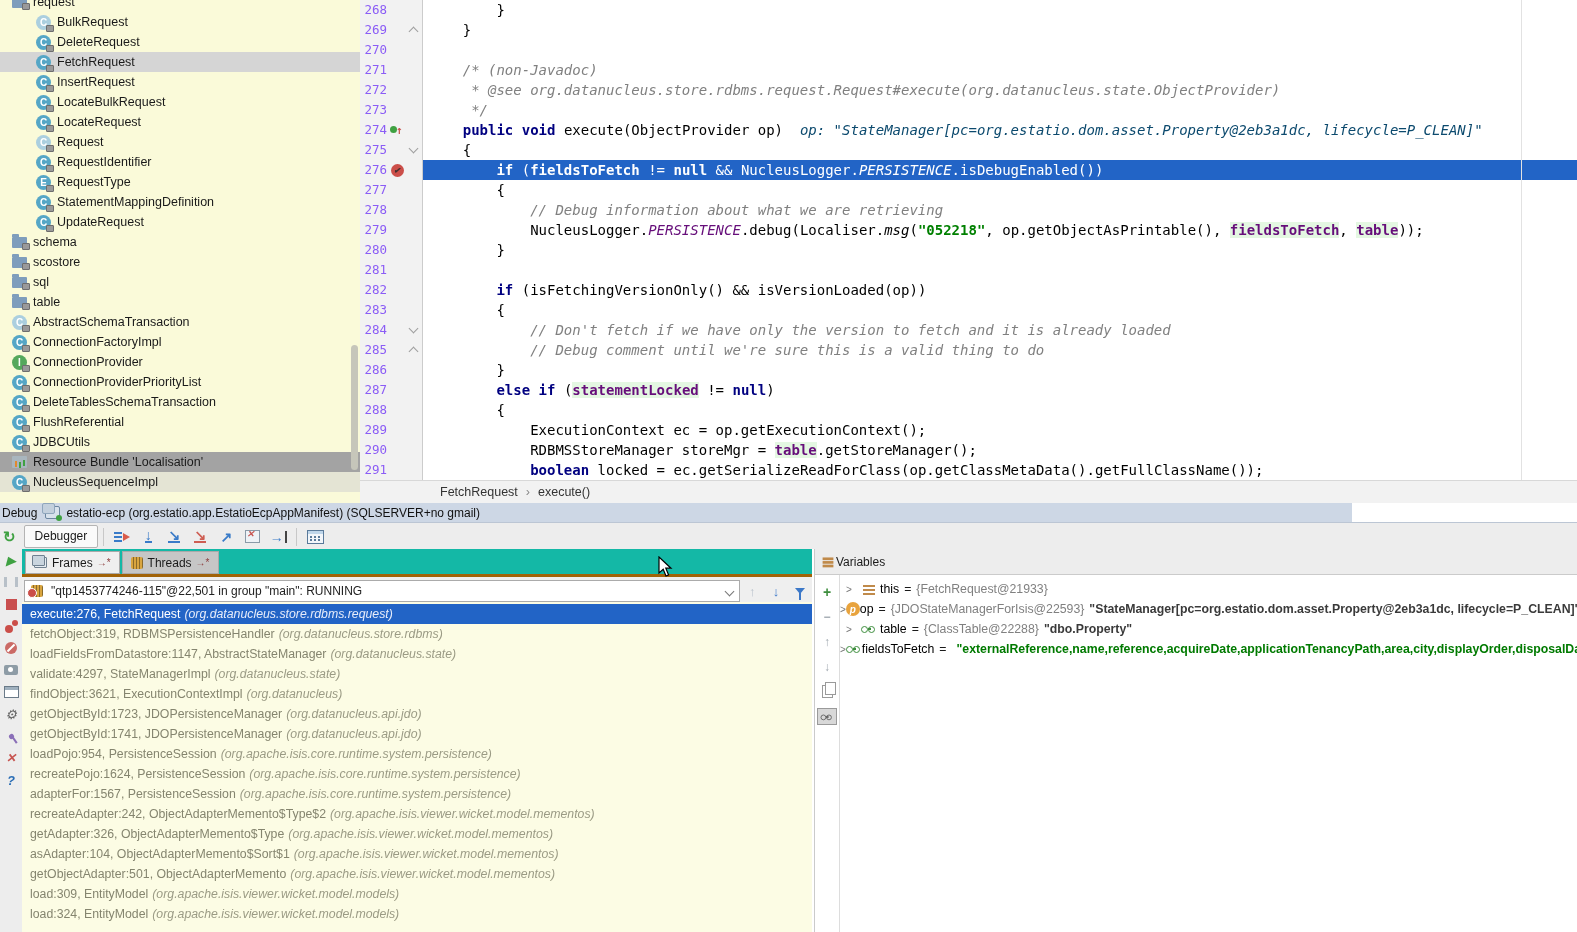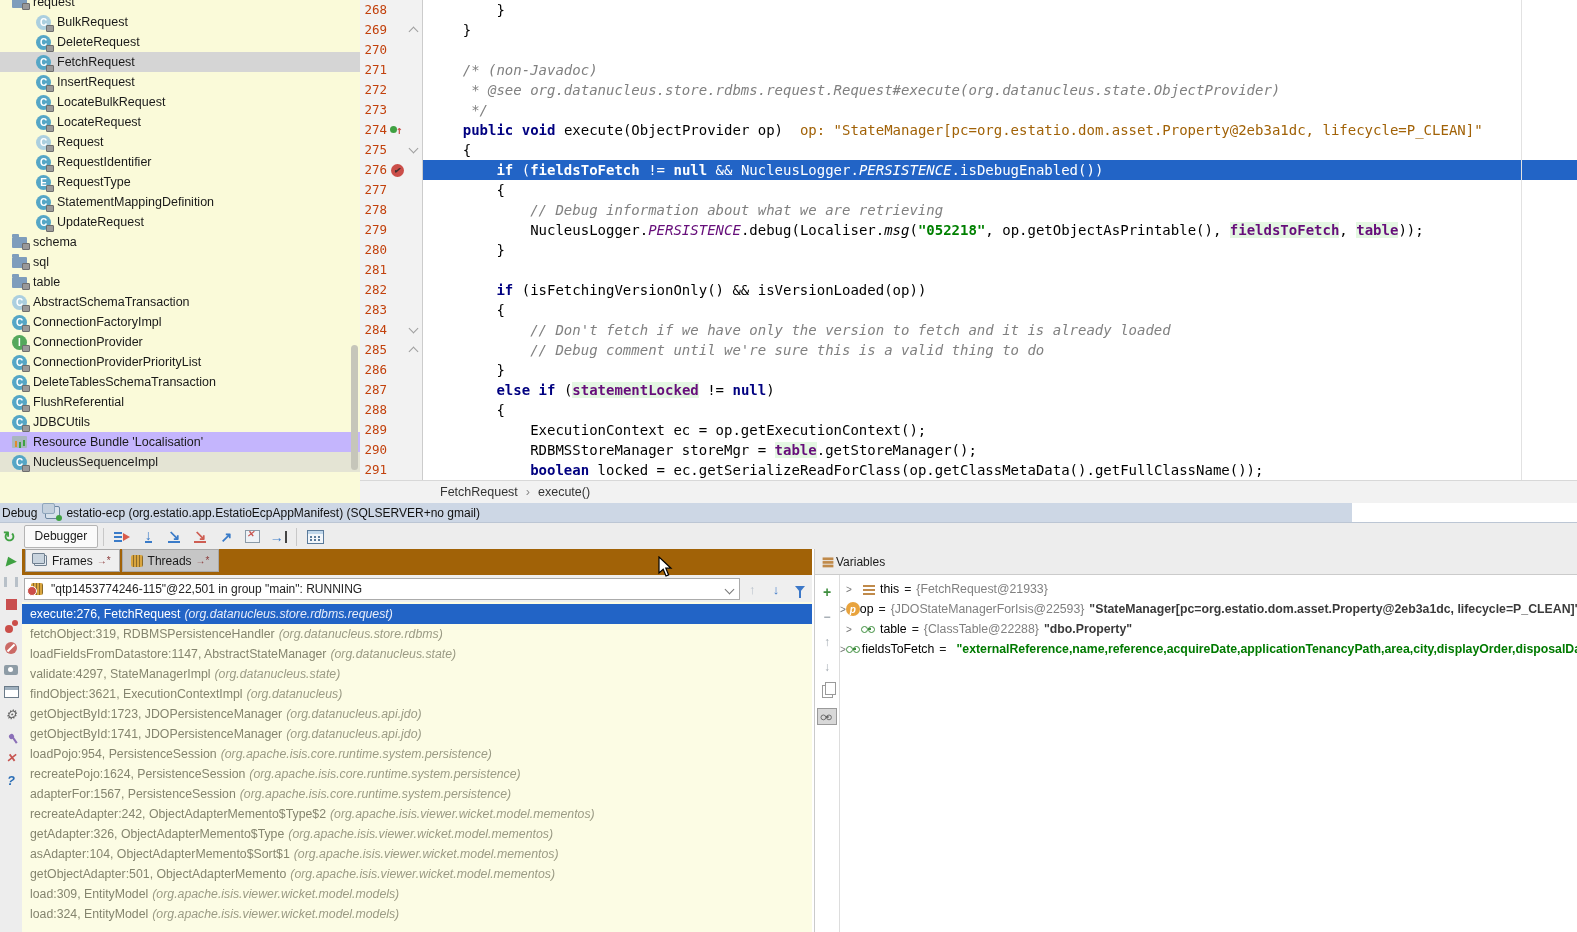--- a/index.html
+++ b/index.html
@@ -4,55 +4,55 @@
 <style>
   html,body{margin:0;padding:0}
   body{width:1577px;height:932px;position:relative;overflow:hidden;background:#fff;
        font-family:"Liberation Sans",sans-serif;font-size:12px;color:#1a1a1a}
   
   #tree{position:absolute;left:0;top:0;width:360px;height:503px;background:#FAFAD9;
         border-right:5px solid #1d4ed8;overflow:hidden}
   #tree-body{margin-top:-8px}
   .trow{height:20px;display:flex;align-items:center;font-size:12.5px;white-space:nowrap}
   .trow.sel{background:#D5D5D5}
-  .trow.white{background:#c4b5fd}
+  .trow.white{background:#a3a3a3}
   .trow.hov{background:#E4E4D4}
   .tlabel{margin-left:6px}
   #tscroll{position:absolute;left:351px;top:345px;width:7px;height:125px;background:#C6C6BA;border-radius:4px}
   
   .i-class,.i-interface,.i-enum{width:15px;height:15px;border-radius:50%;color:#fff;font-size:10px;
      font-weight:bold;display:flex;align-items:center;justify-content:center;position:relative;flex-shrink:0}
   .i-class{background:#55A6C6}.i-class.abs{background:#ABCFDF}
   .i-interface{background:#55A85C}.i-enum{background:#55A6C6}
   .lk::after{content:"";position:absolute;right:-3px;bottom:-2px;width:6px;height:5px;
      background:#9A9A9A;border:1px solid #6E6E6E;border-radius:1px}
   .i-folder{width:15px;height:11px;background:#7E9DBC;border-radius:1px;position:relative;flex-shrink:0}
   .i-folder::before{content:"";position:absolute;top:-3px;left:0;width:7px;height:3px;background:#7E9DBC;border-radius:1px 1px 0 0}
   .i-bundle{width:15px;height:12px;background:#A9B6BE;border-radius:1px;position:relative;flex-shrink:0}
   .i-bundle::after{content:"";position:absolute;left:3px;bottom:1px;width:2px;height:6px;background:#E08A2E;
      box-shadow:4px 1px 0 #3FA142,8px -1px 0 #3FA142}
   
   #editor{position:absolute;left:360px;top:0;width:1217px;height:480px;background:#fff;overflow:hidden}
   .eline{display:flex;height:20px;line-height:20px;font-family:"DejaVu Sans Mono",monospace;font-size:14px}
   .gut{width:62px;flex-shrink:0;background:#F2F2F2;border-right:1px solid #CCCCCC;display:flex}
-  .lnum{width:27px;text-align:right;color:#c2410c;font-size:12.5px}
+  .lnum{width:27px;text-align:right;color:#8b5cf6;font-size:12.5px}
   .gicon{width:20px;position:relative;display:flex;align-items:center;justify-content:center}
   .gfold{width:13px;position:relative}
   .gfold i{position:absolute;left:3px;width:6px;height:6px;border-right:1px solid #9E9E9E;border-bottom:1px solid #9E9E9E}
   .gfold.fd i{transform:rotate(45deg);top:5px}
   .gfold.fu i{transform:rotate(-135deg);top:8px}
   .ctext{white-space:pre;padding-left:6px;flex:1;color:#000}
   .sg.k{color:#000080;font-weight:bold}
   .sg.c{color:#808080;font-style:italic}
   .sg.s{color:#008000;font-weight:bold}
   .sg.f{color:#660E7A;font-style:italic}
   .sg.m{font-style:italic}
   .sg.h{color:#660E7A;font-weight:bold;background:#E4F7E2}
   .sg.b{font-weight:bold}
-  .sg.hint{color:#a16207;}
+  .sg.hint{color:#0c4a6e;font-style:italic}
   .eline.cur .ctext{background:#2264C6}
   .eline.cur .sg{color:#fff;background:transparent}
   .i-bp{width:13px;height:13px;border-radius:50%;background:#CB4E49;color:#40302F;font-size:9px;
      display:flex;align-items:center;justify-content:center;font-weight:bold}
   .ovr-o{position:absolute;left:3px;top:6px;width:7px;height:7px;border-radius:50%;background:#3FA142}
   .ovr-a{position:absolute;left:9px;top:1px;color:#C75450;font-weight:bold;font-size:11px;font-style:normal}
   #rmargin{position:absolute;left:1161px;top:0;width:1px;height:480px;background:#E2E2E2}
   
   #crumbs{position:absolute;left:360px;top:480px;width:1217px;height:22px;background:#F2F2F2;
      border-top:1px solid #D8D8D8;display:flex;align-items:center;padding-left:80px;font-size:12.5px;color:#333}
@@ -102,21 +102,21 @@
   .i-cam{width:14px;height:10px;background:#8E9CA6;border-radius:2px;position:relative}
   .i-cam::after{content:"";position:absolute;left:4px;top:2px;width:5px;height:5px;border-radius:50%;background:#fff}
   .i-layout{width:13px;height:10px;border:1px solid #6A7A88;background:linear-gradient(#9FB0BE 0 3px,#fff 3px)}
   .i-gear{color:#666;font-size:13px}
   .i-pin{width:5px;height:5px;background:#8A6FB8;border-radius:50%;position:relative;transform:rotate(-35deg)}
   .i-pin::after{content:"";position:absolute;top:4px;left:2px;width:2px;height:7px;background:#8A6FB8}
   .i-close{color:#C75450;font-weight:bold;font-size:12px}
   .i-help{color:#2A6DB5;font-weight:bold;font-size:13px}
   
   #fpanel{position:absolute;left:22px;top:0;width:790px;height:383px}
-  #ftabs{height:25px;background:#a16207;border-bottom:1px solid #a16207;display:flex;align-items:flex-start;padding-left:3px}
+  #ftabs{height:25px;background:#14b8a6;border-bottom:3px solid #a16207;display:flex;align-items:flex-end;padding-left:3px}
   .tab{display:flex;align-items:center;height:21px;padding:0 8px;border:1px solid #A9A9A9;margin-right:2px;font-size:12px}
   .tab.light{background:#EFEFEF}
   .tab.dark{background:#C6C6C6}
   .tab .tlbl{margin-left:5px}
   .pin-mark{color:#8B3A3A;font-size:10px;margin-left:4px}
   .i-frames{width:11px;height:9px;border:1px solid #708090;background:#E6ECF2;position:relative;border-radius:1px}
   .i-frames::before{content:"";position:absolute;left:-3px;top:-3px;width:11px;height:9px;border:1px solid #708090;background:#C9D4DE;border-radius:1px}
   .i-thread{width:12px;height:12px;background:repeating-linear-gradient(90deg,#D9A53F 0 2px,#8A6A2A 2px 3px);border-radius:2px;position:relative;flex-shrink:0}
   .i-thread.badge::after{content:"";position:absolute;left:-4px;top:3px;width:8px;height:8px;border-radius:50%;background:#CB4E49;border:1px solid #fff}
   #threadrow{height:28px;background:#EFEFEF;display:flex;align-items:center}
@@ -234,20 +234,25 @@
         <span class="tlabel">UpdateRequest</span>
       </div>
       <div class="trow">
         <span class="sp" style="width: 12px;"></span>
         <span class="i-folder lk"></span>
         <span class="tlabel">schema</span>
       </div>
       <div class="trow">
         <span class="sp" style="width: 12px;"></span>
         <span class="i-folder lk"></span>
+        <span class="tlabel">scostore</span>
+      </div>
+      <div class="trow">
+        <span class="sp" style="width: 12px;"></span>
+        <span class="i-folder lk"></span>
         <span class="tlabel">sql</span>
       </div>
       <div class="trow">
         <span class="sp" style="width: 12px;"></span>
         <span class="i-folder lk"></span>
         <span class="tlabel">table</span>
       </div>
       <div class="trow">
         <span class="sp" style="width: 12px;"></span>
         <span class="i-class lk abs">C</span>

